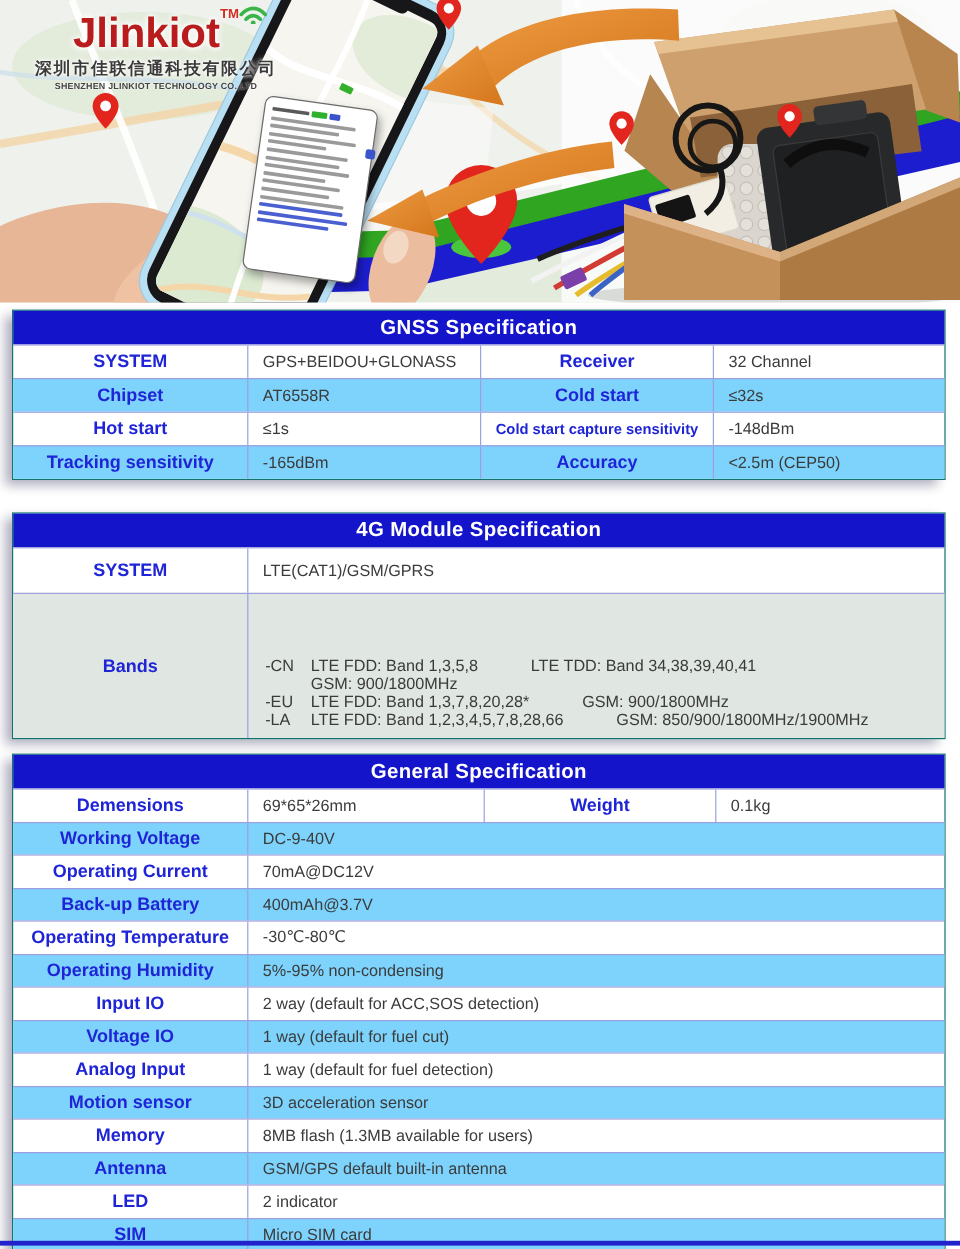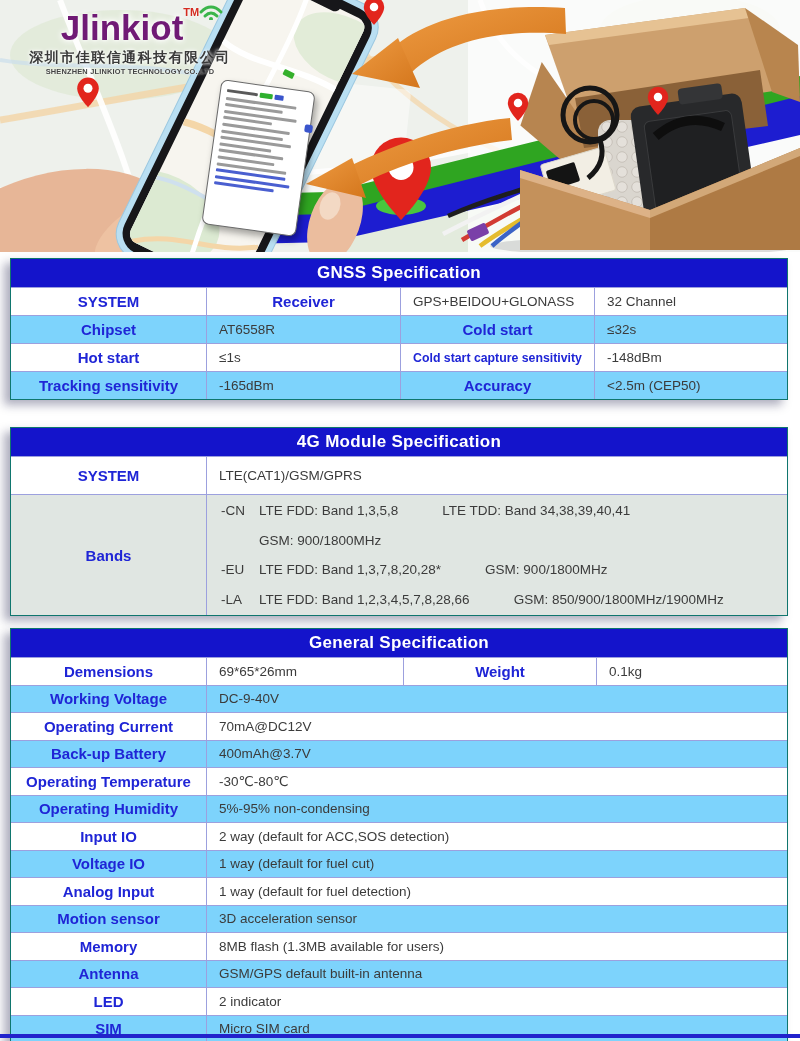--- a/index.html
+++ b/index.html
@@ -6,21 +6,21 @@
   body{
     width:800px;height:1041px;position:relative;overflow:hidden;background:#fff;
     font-family:"Liberation Sans","DejaVu Sans",sans-serif;
   }
   
   .hero{position:absolute;left:0;top:0;width:800px;height:252px;}
   .hero svg{position:absolute;left:0;top:0;z-index:1;}
   .logo{position:absolute;left:12px;top:8px;width:236px;text-align:center;z-index:6;}
   .logo-row{position:relative;display:inline-block;}
   .logo-text{
-    font-size:35px;font-weight:bold;color:#701a75;letter-spacing:0px;
+    font-size:35px;font-weight:bold;color:#b91c1c;letter-spacing:0px;
     text-shadow:0 0 3px #fff,0 0 6px #fff,0 0 8px #fff;
   }
   .tm{color:#D42B20;font-size:11px;font-weight:bold;vertical-align:top;position:relative;top:-2px;
       text-shadow:0 0 3px #fff;}
   .wifi{position:absolute;left:136px;top:-8px;}
   .company-cn{font-size:14px;font-weight:bold;color:#3a3a3a;letter-spacing:1.5px;margin-top:1px;
       text-shadow:0 0 3px #fff,0 0 5px #fff;}
   .company-en{font-size:7.4px;font-weight:bold;color:#444;letter-spacing:.2px;
       text-shadow:0 0 2px #fff;}
   
@@ -56,21 +56,21 @@
   .h27{height:27px;}
   .h37{height:37px;}
   .h26{height:26.5px;}
   .cell{display:flex;align-items:center;border-right:1px solid #9CA0DE;padding:0 12px;
         font-size:13.5px;color:#3b3b3b;overflow:hidden;white-space:nowrap;}
   .cell:last-child{border-right:none;}
   .label{justify-content:center;color:#1F25D6;font-weight:bold;font-size:15px;padding:4px 4px;text-align:left;}
   .label.sm{font-size:12.3px;}
   .row-y{background:#7dd3fc;}
   .bands-row{background:#E0E6E2;height:120px;}
-  .bands-val{display:flex;flex-direction:column;justify-content:space-between;
+  .bands-val{display:flex;flex-direction:column;justify-content:flex-end;
              padding:8px 8px 8px 14px;font-size:13.5px;color:#3b3b3b;border-right:none;}
   .b-line{display:flex;align-items:center;}
   .region{min-width:30px;margin-right:8px;}
   .seg1{margin-right:44px;}
   .bottom-rule{position:absolute;left:0;top:1034px;width:800px;height:4px;background:#2222CC;z-index:9;}
 </style>
 </head>
 <body>
 
 <div class="hero">
@@ -253,22 +253,22 @@
     <div class="bar blue" style="width:92%"></div>
     <div class="bar blue" style="width:74%"></div>
     <div class="p-nav"></div>
   </div>
 </div>
 
 <section class="spec-table" style="top:258px;">
   <div class="t-header">GNSS Specification</div>
   <div class="row g4a h27">
     <div class="cell label">SYSTEM</div>
+    <div class="cell">GPS+BEIDOU+GLONASS</div>
     <div class="cell label">Receiver</div>
-    <div class="cell">GPS+BEIDOU+GLONASS</div>
     <div class="cell">32 Channel</div>
   </div>
   <div class="row g4a h27 row-y">
     <div class="cell label">Chipset</div>
     <div class="cell">AT6558R</div>
     <div class="cell label">Cold start</div>
     <div class="cell">≤32s</div>
   </div>
   <div class="row g4a h27">
     <div class="cell label">Hot start</div>

